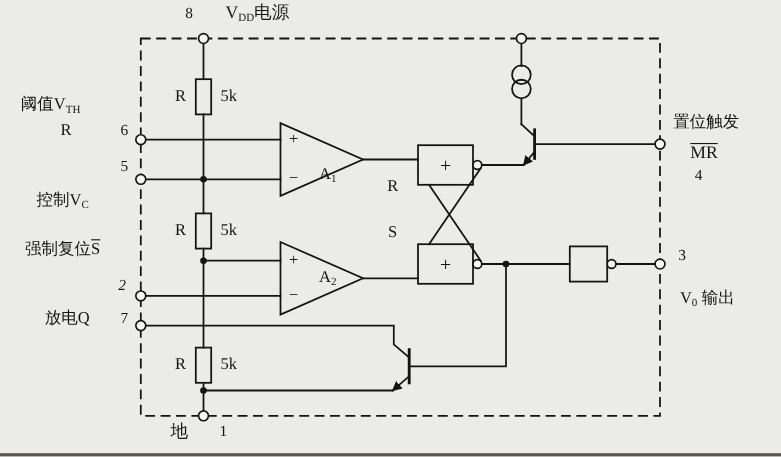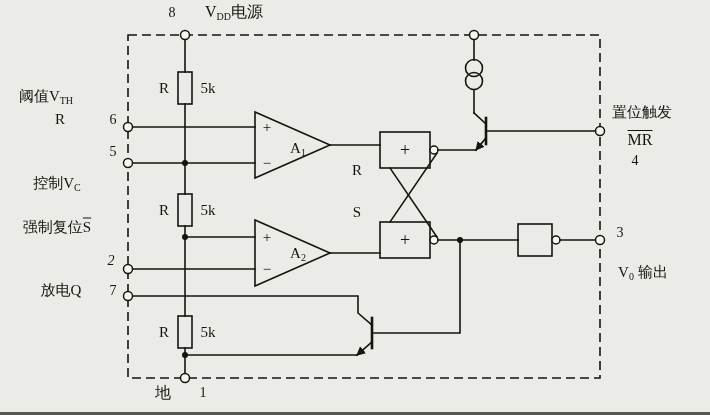--- a/index.html
+++ b/index.html
@@ -170,21 +170,21 @@
 
   <div class="lbl" style="left:164px;top:88px">R</div>
   <div class="lbl" style="left:208px;top:88px">5k</div>
   <div class="lbl" style="left:164px;top:210px">R</div>
   <div class="lbl" style="left:208px;top:210px">5k</div>
   <div class="lbl" style="left:164px;top:332px">R</div>
   <div class="lbl" style="left:208px;top:332px">5k</div>
 
   <div class="lbl" style="left:267px;top:127px">+</div>
   <div class="lbl" style="left:267px;top:163px">−</div>
-  <div class="lbl" style="left:298px;top:149px">
+  <div class="lbl" style="left:298px;top:160px">
     <span>A</span><span class="sub">1</span>
   </div>
 
   <div class="lbl" style="left:267px;top:237px">+</div>
   <div class="lbl" style="left:267px;top:269px">−</div>
   <div class="lbl" style="left:298px;top:254px">
     <span>A</span><span class="sub">2</span>
   </div>
 
   <div class="lbl" style="left:357px;top:170px">R</div>

